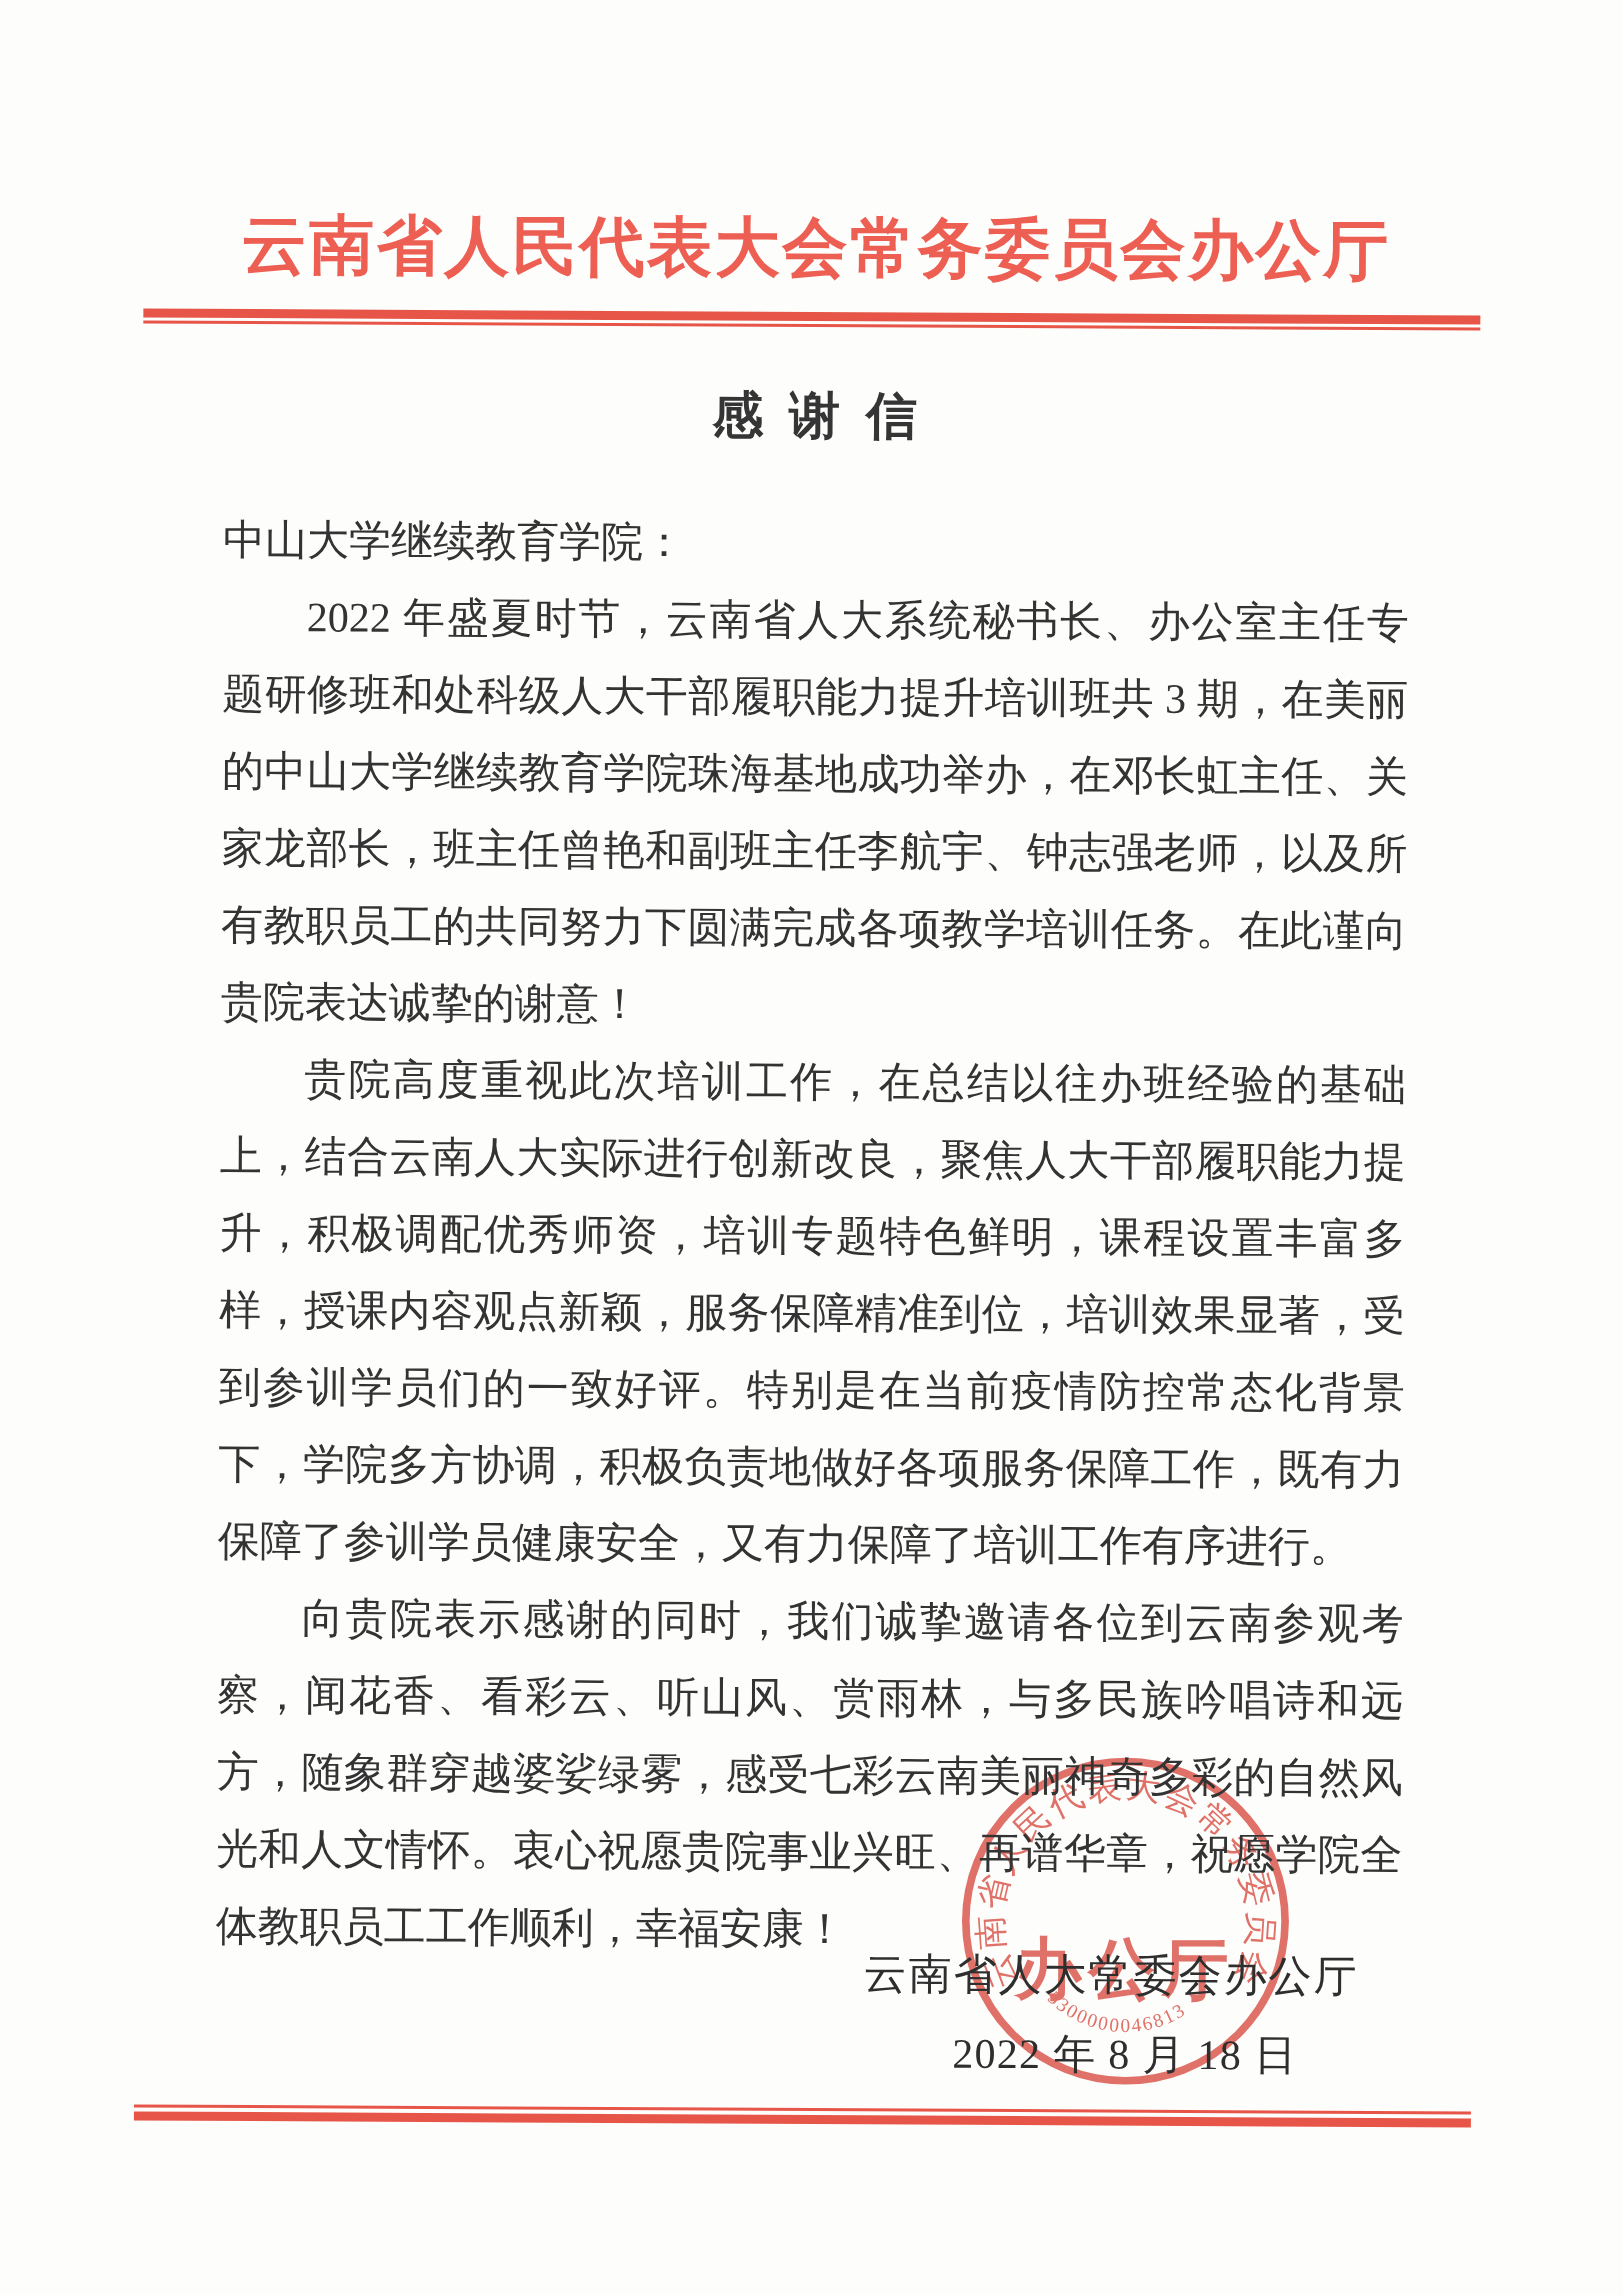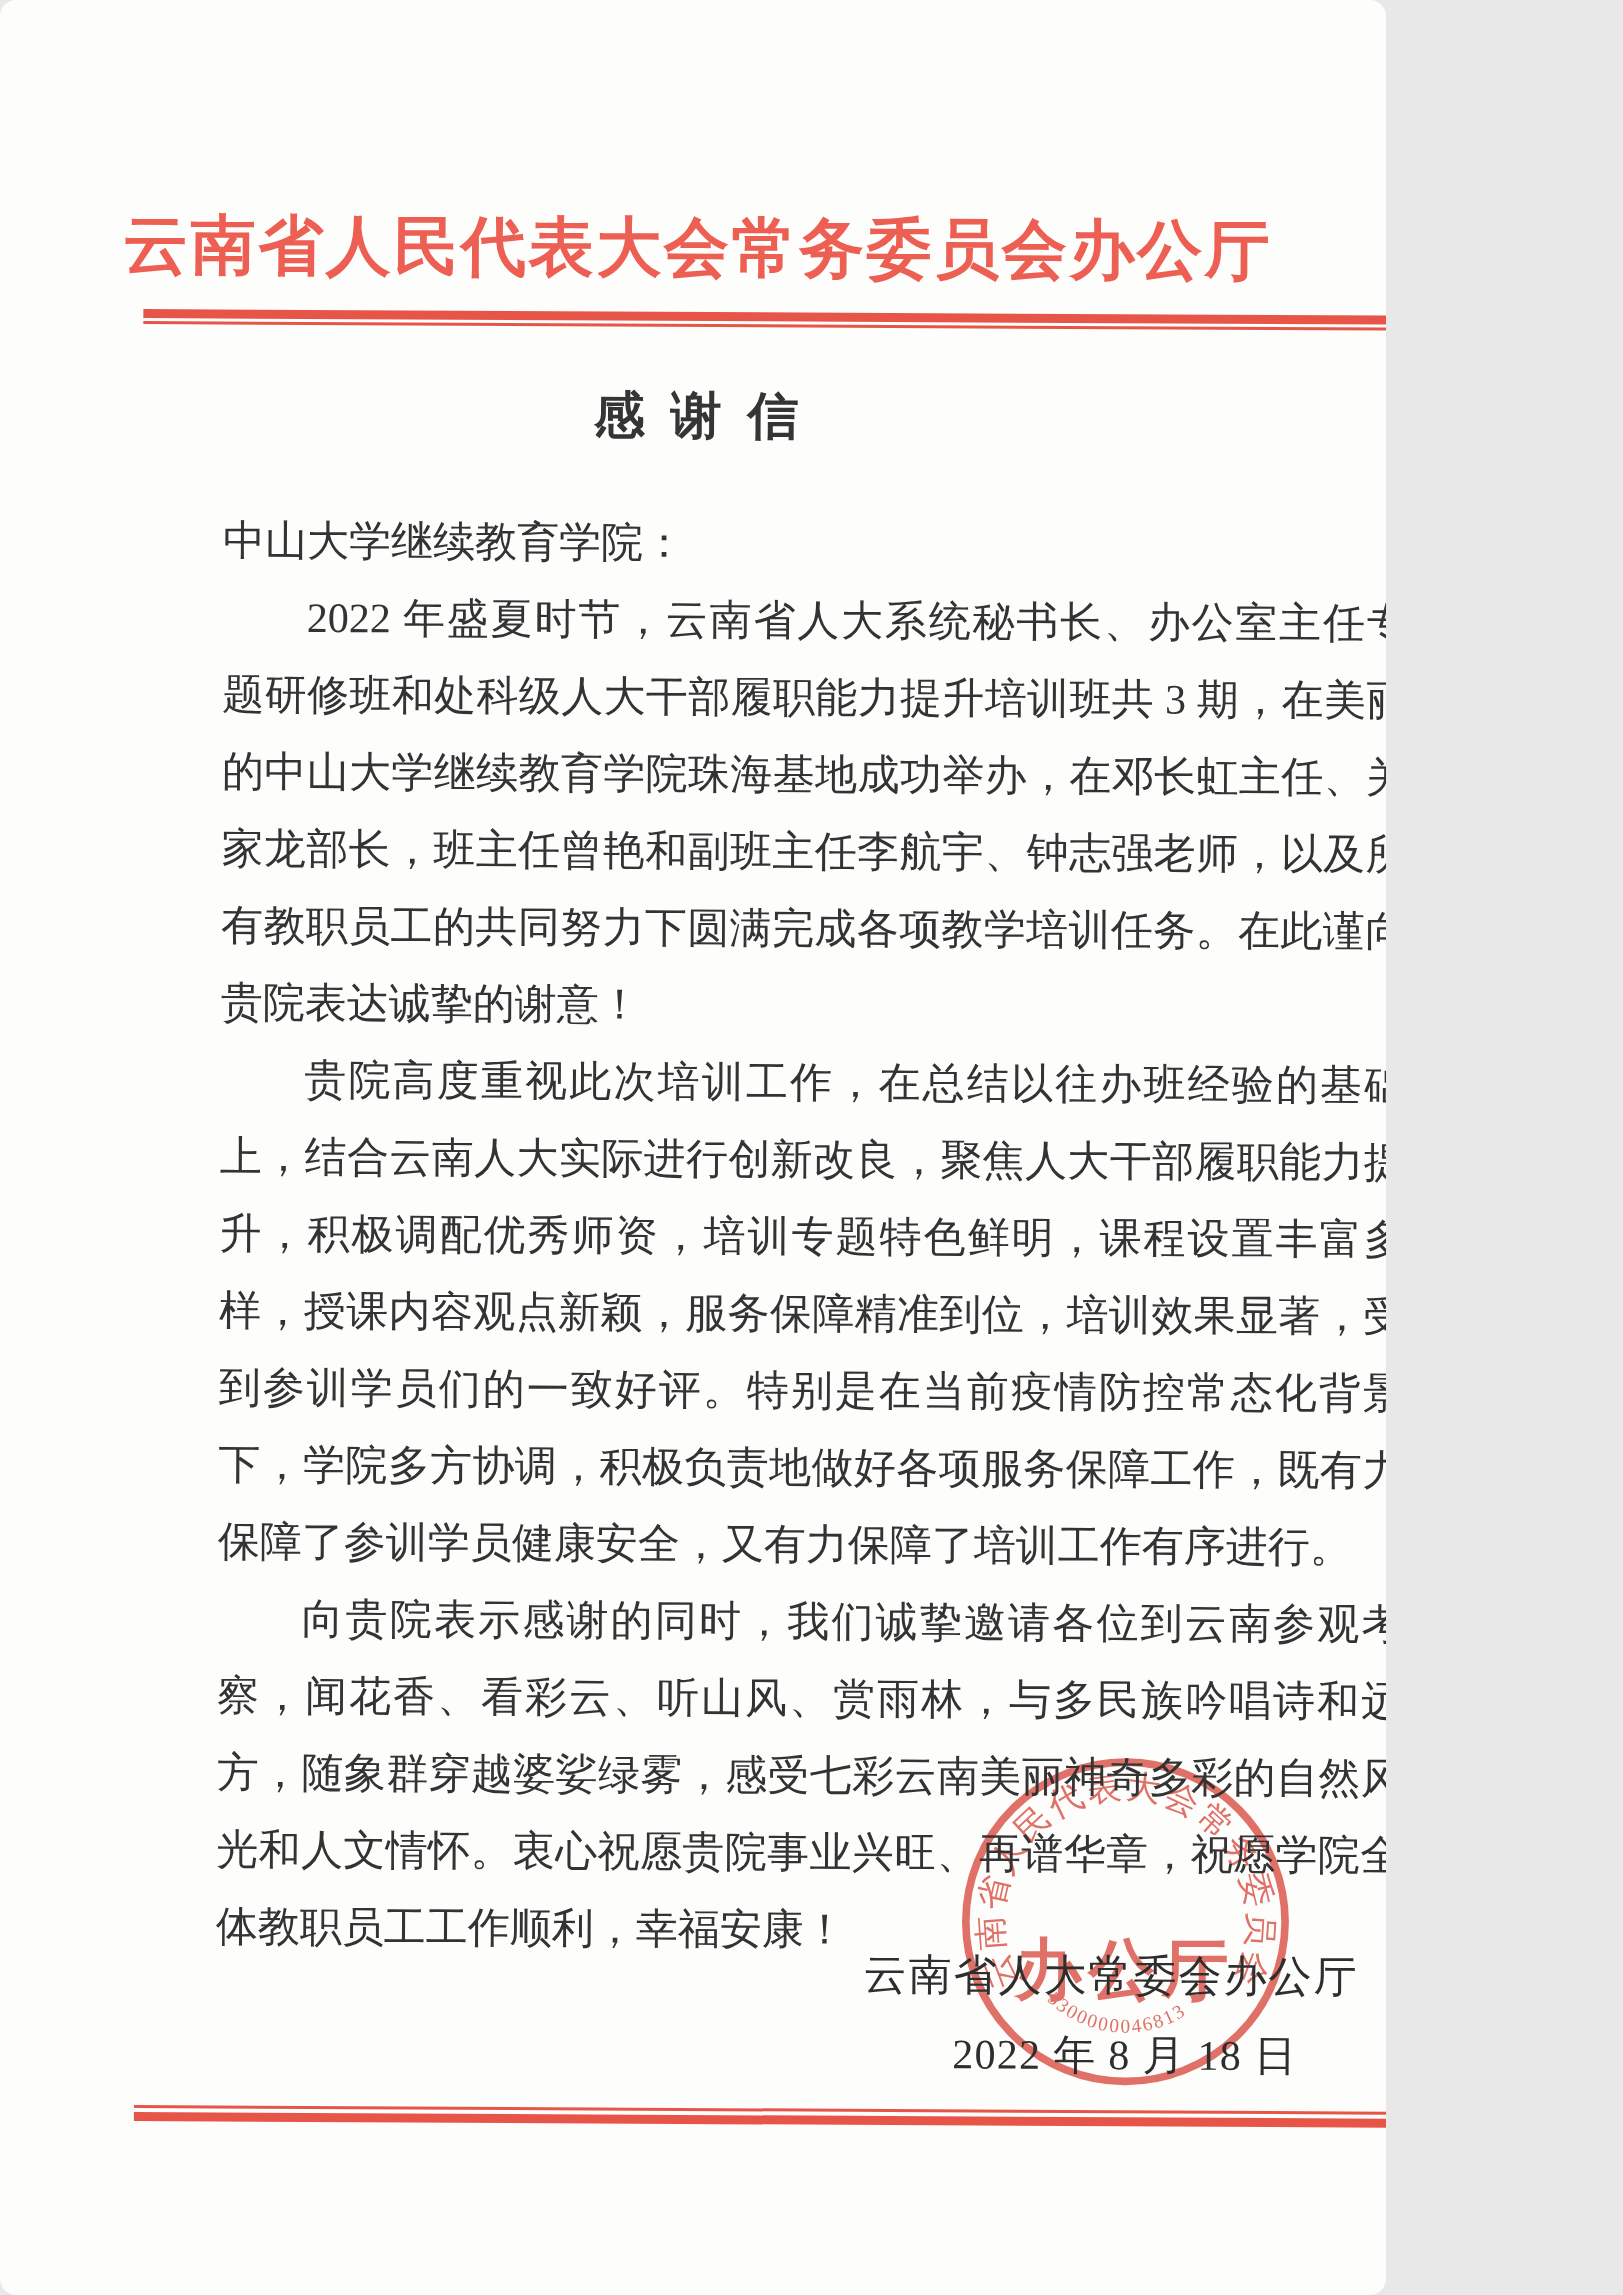--- a/index.html
+++ b/index.html
@@ -1,22 +1,21 @@
 <!DOCTYPE html>
 <html style="--accent: #ed5f52; --rule: #e65547; --seal: #d95348; --ink: #333333; --pagebg: #fdfdfc;font-size:10.5px"><head>
 <meta charset="utf-8">
 <style>
   html,body{margin:0;padding:0;background:#e8e8e8;}
   .page{
     position:relative;
-    width:1386px;height:2295px;
+    width:1623px;height:2295px;
     background:var(--pagebg,#fdfdfc);
     overflow:hidden;
     font-family:"Liberation Serif", serif;
-    border-radius:16px;
   }
   .content{position:absolute;inset:0;transform:rotate(0.3deg);transform-origin:50% 50%;}
 
   .org-title{
     position:absolute;top:204px;left:0;right:0;
     text-align:center;
     font-size:65px;font-weight:700;
     letter-spacing:2.6px;
     color:var(--accent,#ed5f52);
     white-space:nowrap;

